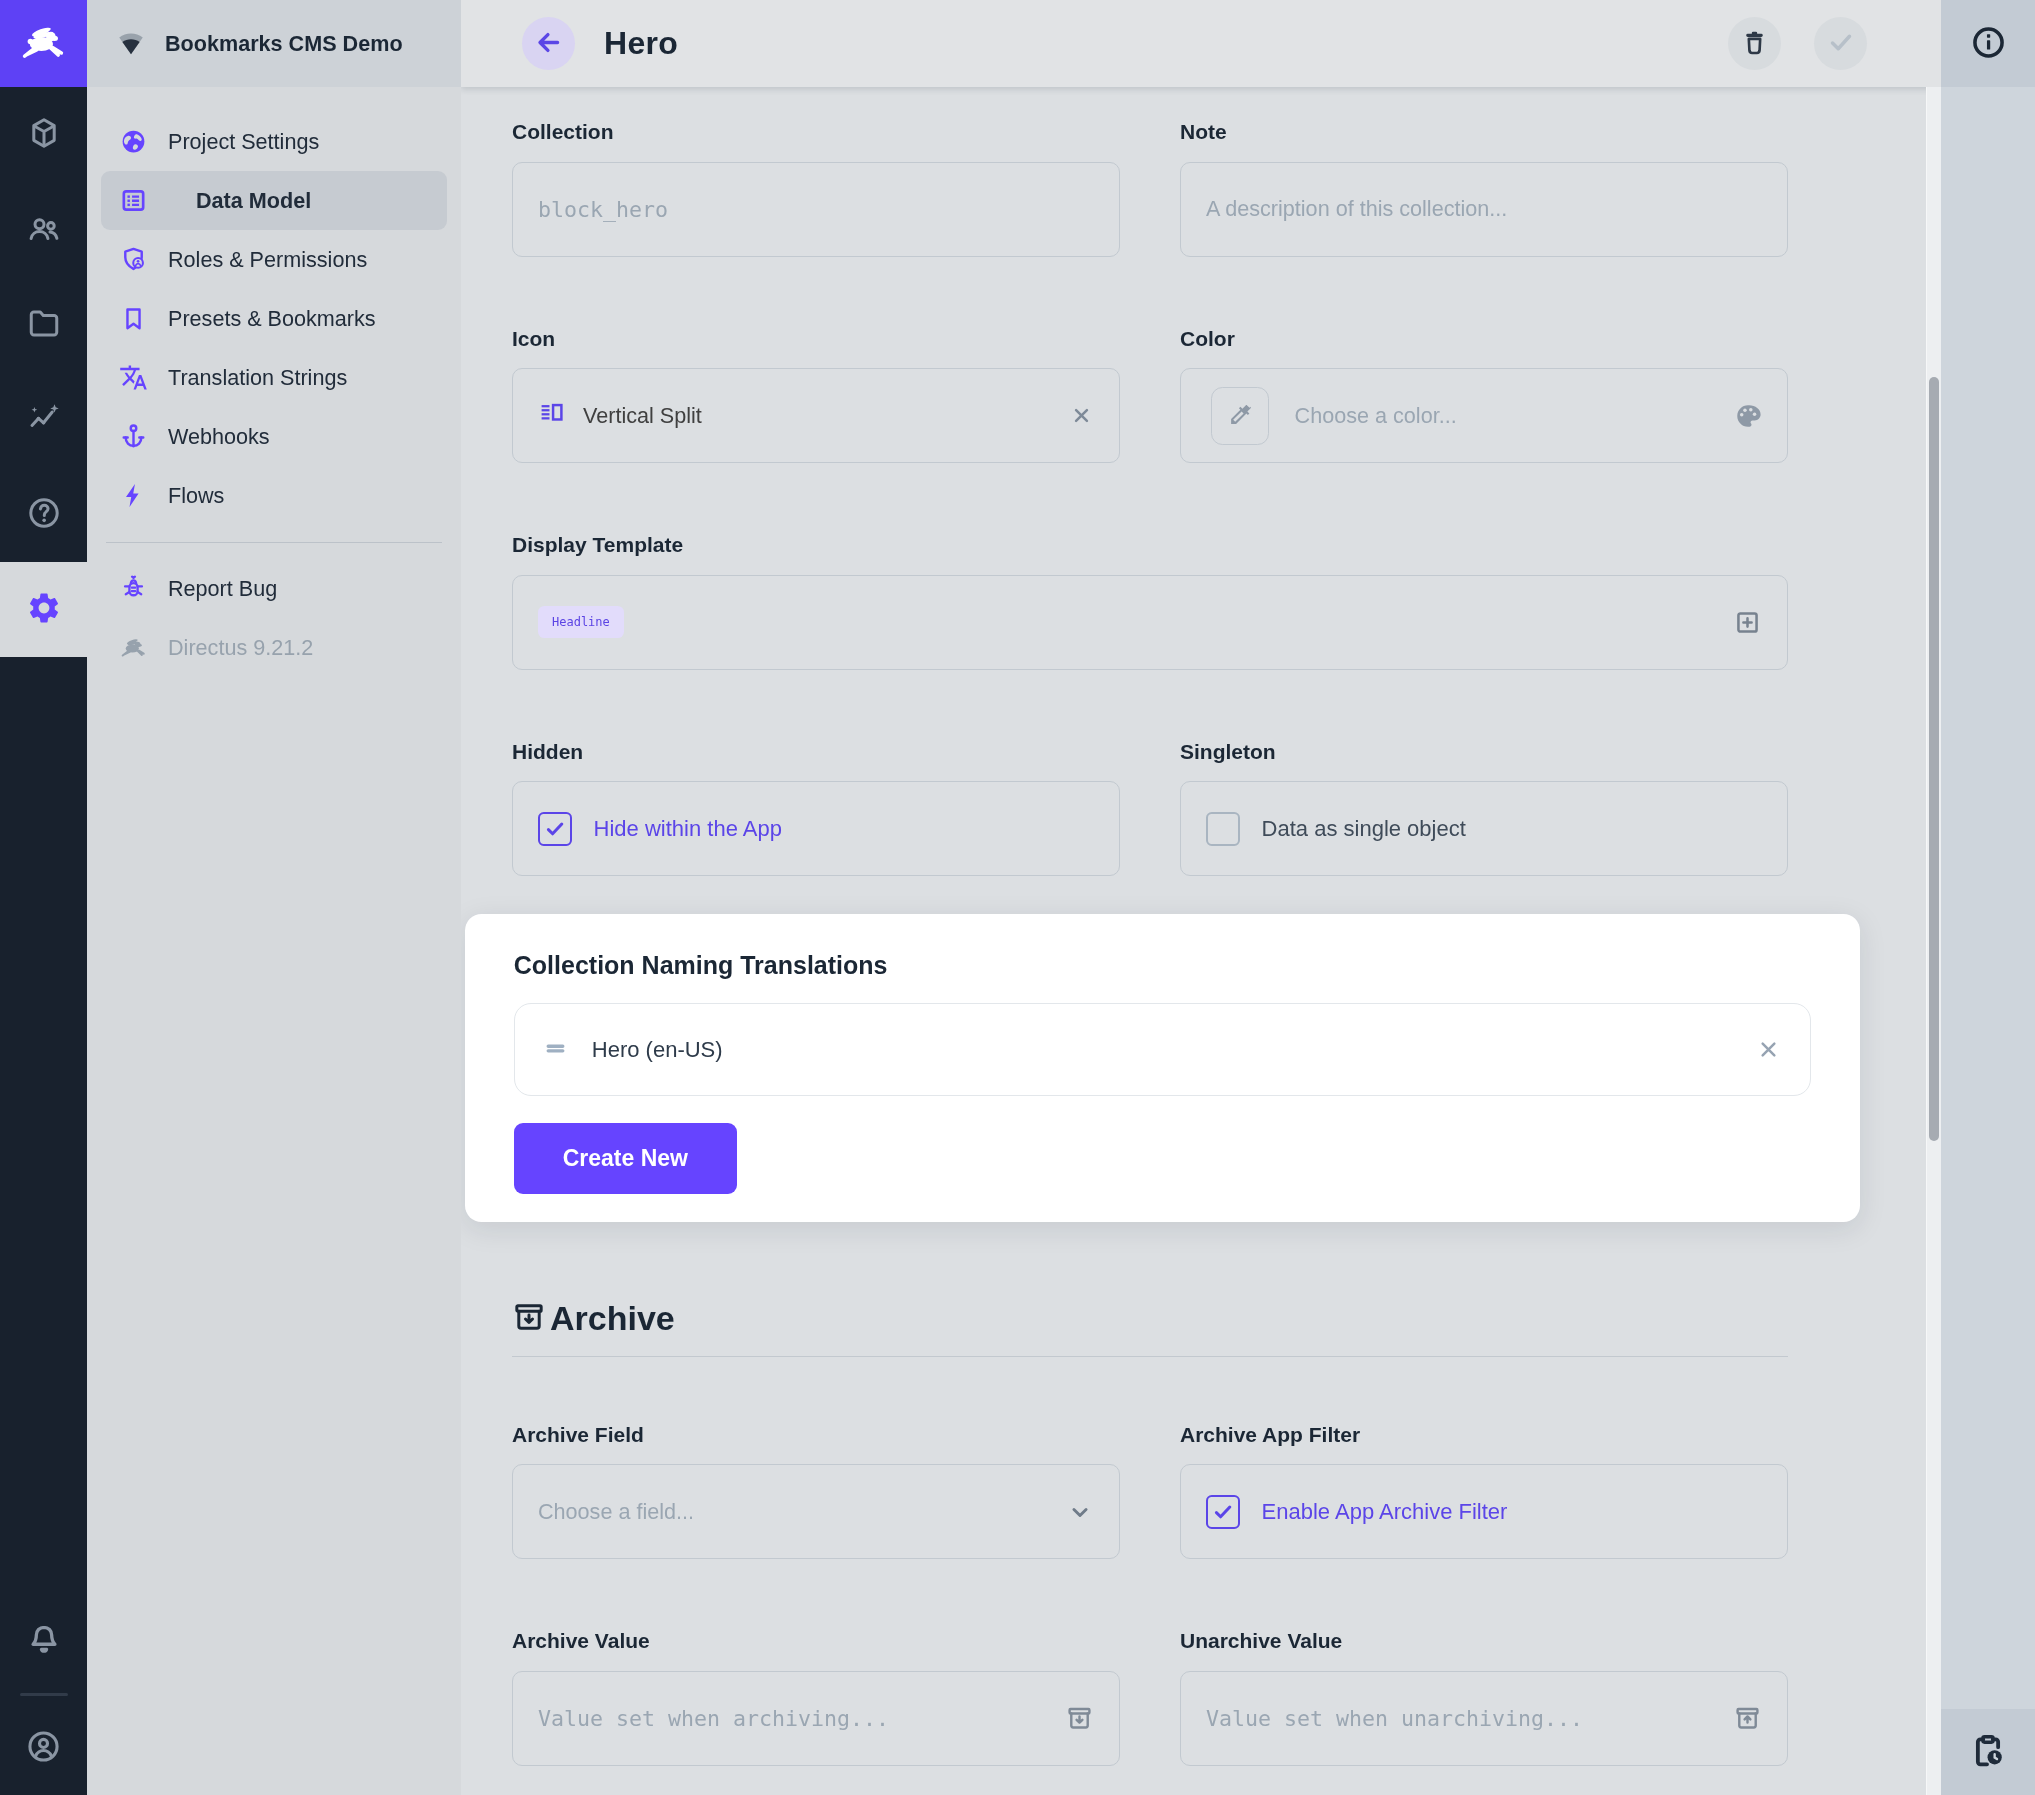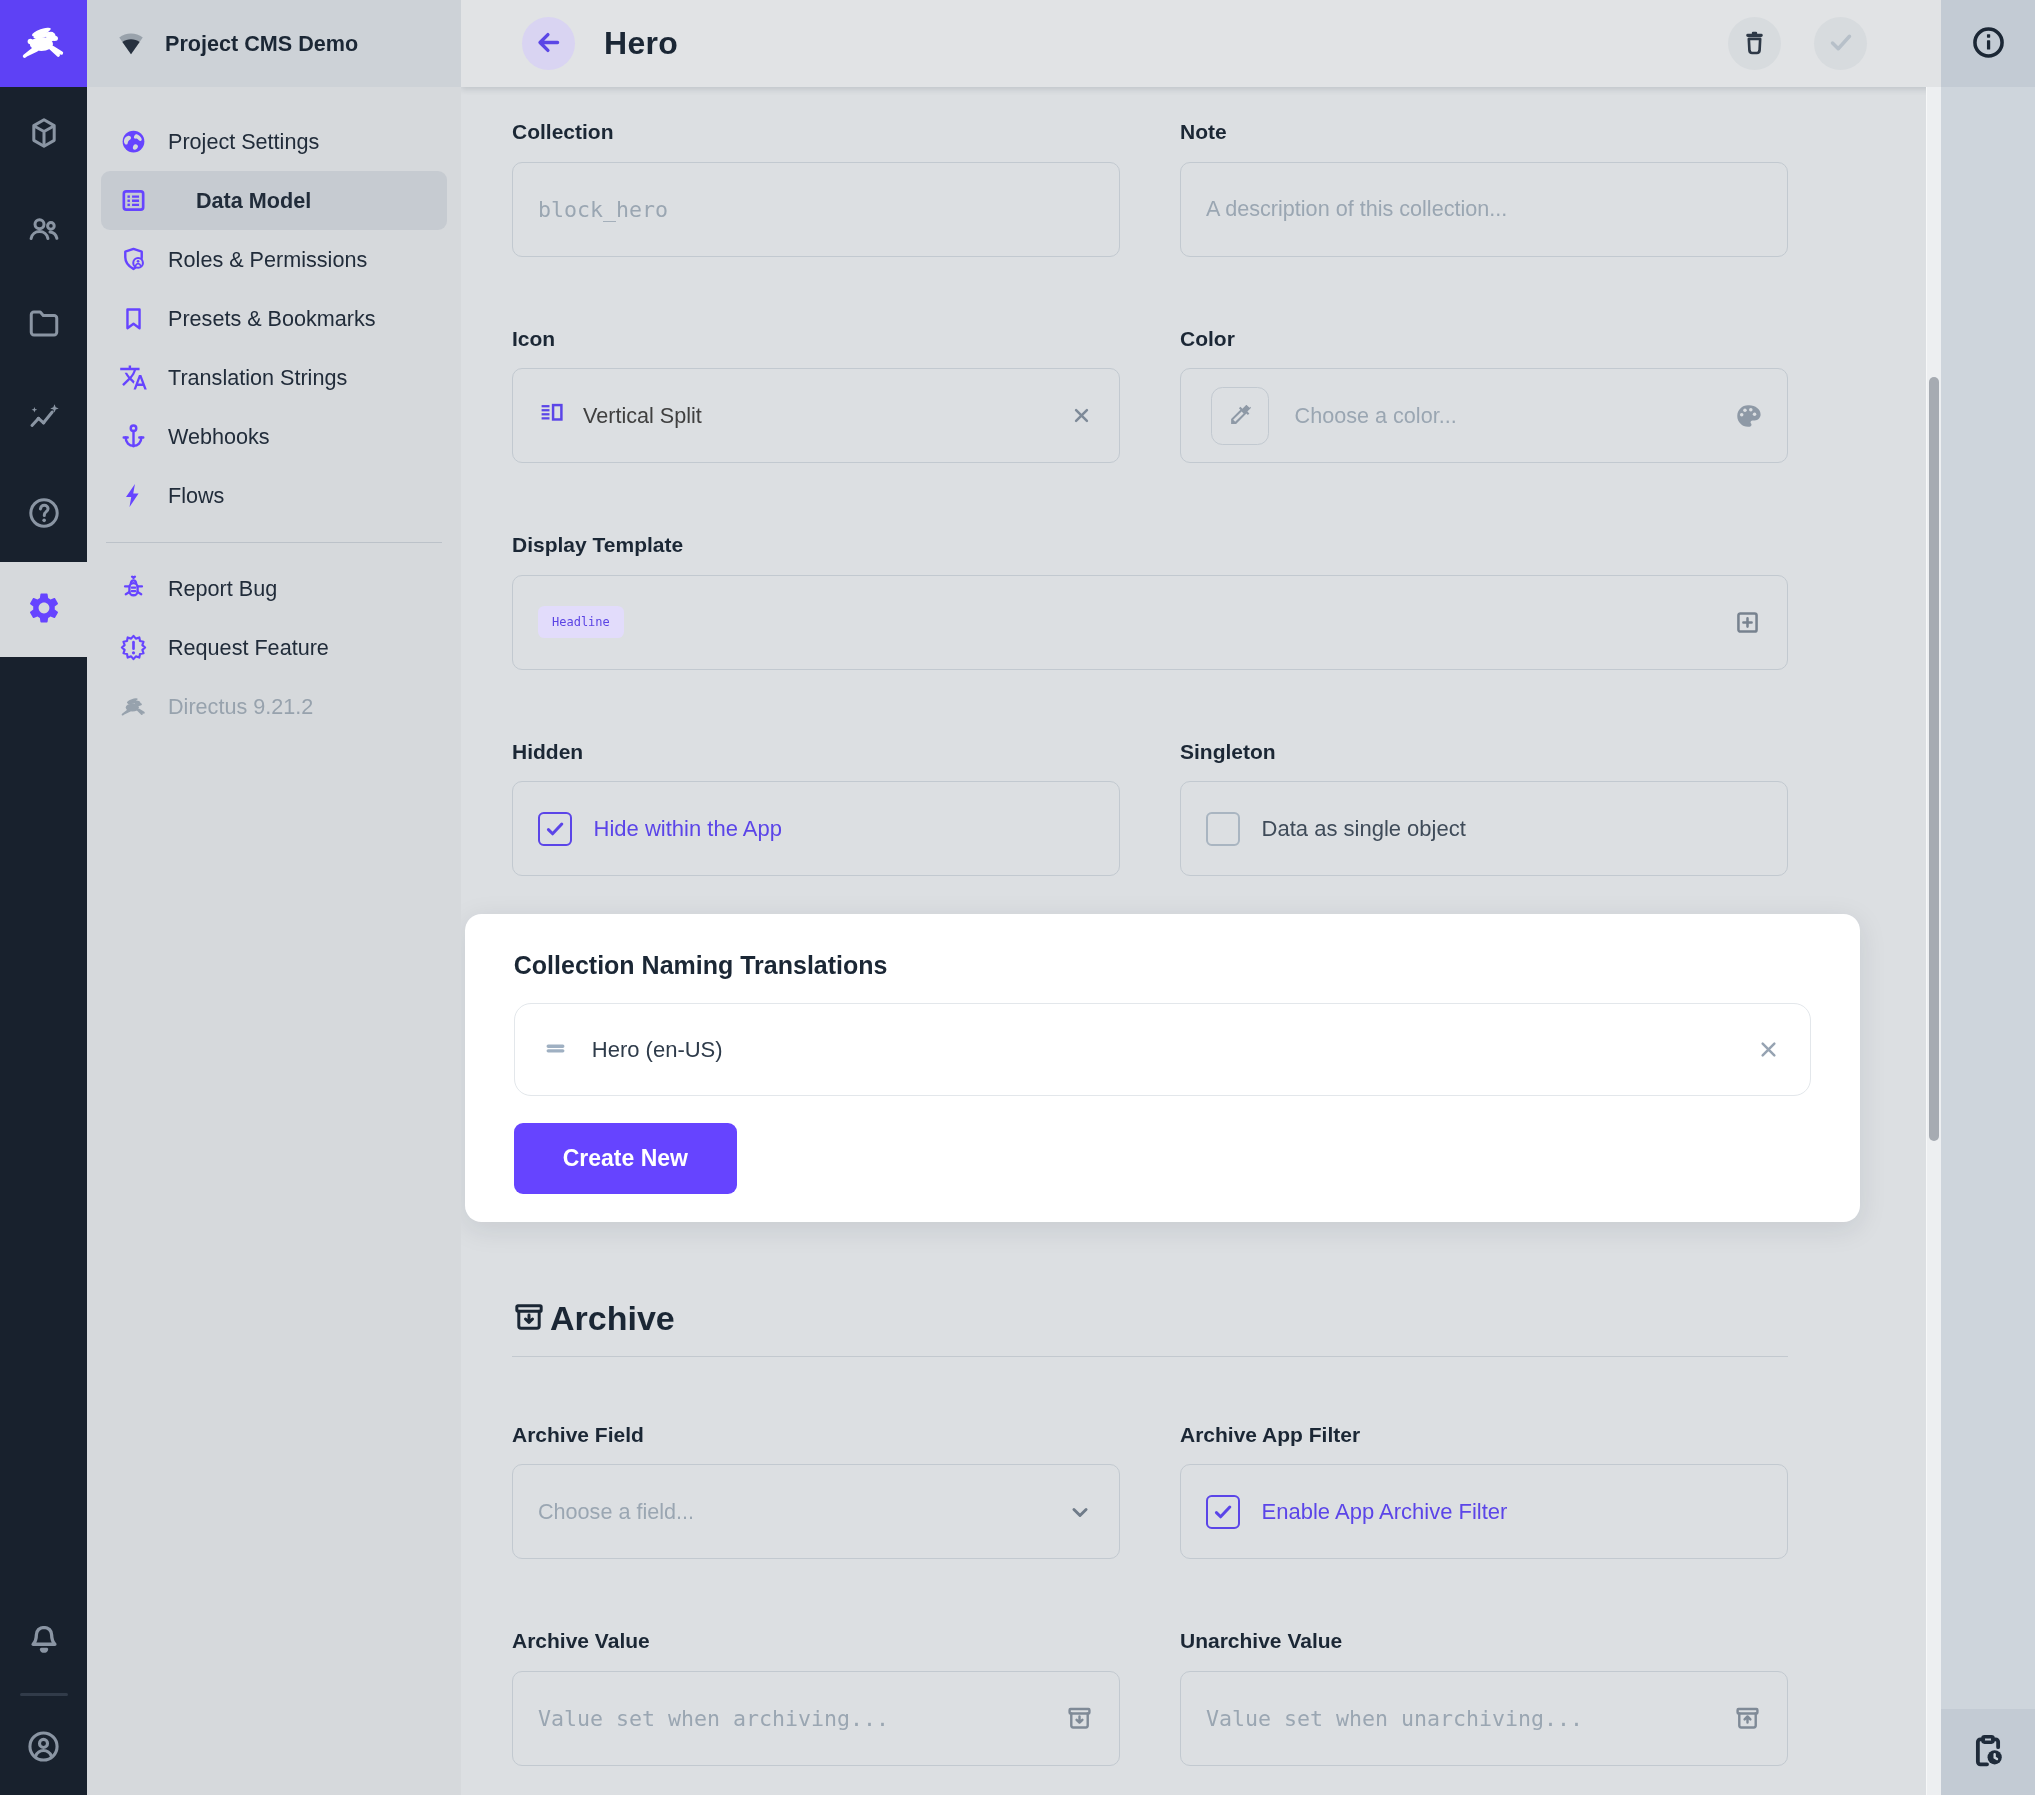--- a/index.html
+++ b/index.html
@@ -233,21 +233,21 @@
 </div>
 
 <aside class="nav">
   <div class="project-header">
     <span>
       <svg width="30" height="30" viewBox="0 0 24 24">
         <path d="M12 21L2.6 7.6C5.3 5.6 8.5 4.4 12 4.4s6.7 1.2 9.4 3.2z" fill="#99a2ab"></path>
         <path d="M12 21L5.1 11.1c2-1.4 4.3-2.2 6.9-2.2s4.9.8 6.9 2.2z" fill="#27313f"></path>
       </svg>
     </span>
-    <span class="pname">Project CMS Demo</span>
+    <span class="pname">Bookmarks CMS Demo</span>
   </div>
   <nav class="nav-list">
     <div class="nav-item">
       <span class="nicon">
         <svg width="29" height="29" viewBox="0 0 24 24">
           <circle cx="12" cy="12" r="9" fill="#6644ff"></circle>
           <path fill="#d6d9dc" d="M7.2 7.4c1.8-.4 3 .6 2.7 2-.2 1.2-1.6 1.4-2.3 2.5-.6 1-.2 2.3-1.2 2.6-1.1.3-2.2-1-2.3-2.6-.1-2 1.2-4 3.1-4.5z"></path>
           <path fill="#d6d9dc" d="M14.8 6.1c1.6.5 3.2 1.9 3.9 3.6.4 1-.2 1.9-1.2 1.8-1.3-.1-1.4-1.5-2.6-1.8-1-.3-1.9.3-2.4-.5-.5-.9.6-3.5 2.3-3.1z"></path>
           <path fill="#d6d9dc" d="M13.6 14.2c1.3 0 2.3 1 2.1 2.2-.2 1.1-1.4 2.4-2.8 2.4-1.1 0-1.6-.9-1.4-2 .2-1.3.9-2.6 2.1-2.6z"></path>
         </svg>
@@ -315,30 +315,20 @@
     <div class="nav-sep"></div>
     <div class="nav-item">
       <span class="nicon">
         <svg width="29" height="29" viewBox="0 0 24 24" fill="none" stroke="#6644ff" stroke-width="1.9" stroke-linecap="round">
           <rect x="8.6" y="7.6" width="6.8" height="10" rx="3.4"></rect>
           <path d="M9.8 7.6c.2-1.5 1-2.4 2.2-2.4s2 .9 2.2 2.4M10.6 11.3h2.8M10.6 14.2h2.8"></path>
           <path d="M8.6 10.3H5M8.6 14.9l-3 1.8M15.4 10.3H19M15.4 14.9l3 1.8M12 3.2l-1.2-1M12 3.2l1.2-1"></path>
         </svg>
       </span>
       <span>Report Bug</span>
-    </div>
-    <div class="nav-item">
-      <span class="nicon">
-        <svg width="29" height="29" viewBox="0 0 24 24" fill="none">
-          <polygon points="21.6,12 19.34,13.97 20.31,16.8 17.37,17.37 16.8,20.31 13.97,19.34 12,21.6 10.03,19.34 7.2,20.31 6.63,17.37 3.69,16.8 4.66,13.97 2.4,12 4.66,10.03 3.69,7.2 6.63,6.63 7.2,3.69 10.03,4.66 12,2.4 13.97,4.66 16.8,3.69 17.37,6.63 20.31,7.2 19.34,10.03" stroke="#6644ff" stroke-width="1.8" stroke-linejoin="round"></polygon>
-          <path d="M12 7.6v5.4" stroke="#6644ff" stroke-width="2.2" stroke-linecap="round"></path>
-          <circle cx="12" cy="16.4" r="1.3" fill="#6644ff"></circle>
-        </svg>
-      </span>
-      <span>Request Feature</span>
     </div>
     <div class="nav-item muted">
       <span class="nicon">
         <svg width="29" height="24" viewBox="0 0 48 40" fill="none">
           <ellipse cx="22" cy="9.5" rx="9.5" ry="2.7" fill="#97a2ad" transform="rotate(-20 22 9.5)"></ellipse>
           <ellipse cx="23.5" cy="12.5" rx="9.5" ry="2.3" fill="#97a2ad" transform="rotate(-12 23.5 12.5)"></ellipse>
           <circle cx="31" cy="14" r="4.6" fill="#97a2ad"></circle>
             <ellipse cx="34.6" cy="15.6" rx="3.2" ry="2.4" fill="#97a2ad"></ellipse>
           <ellipse cx="22" cy="21" rx="11" ry="6.6" fill="#97a2ad"></ellipse>
           <path d="M29.5 23.5l8.5 8M33 24.5l8 5M15 25.5l-9 7M17.5 26.5l-9.5 4.5" stroke="#97a2ad" stroke-width="3.4" stroke-linecap="round"></path>

